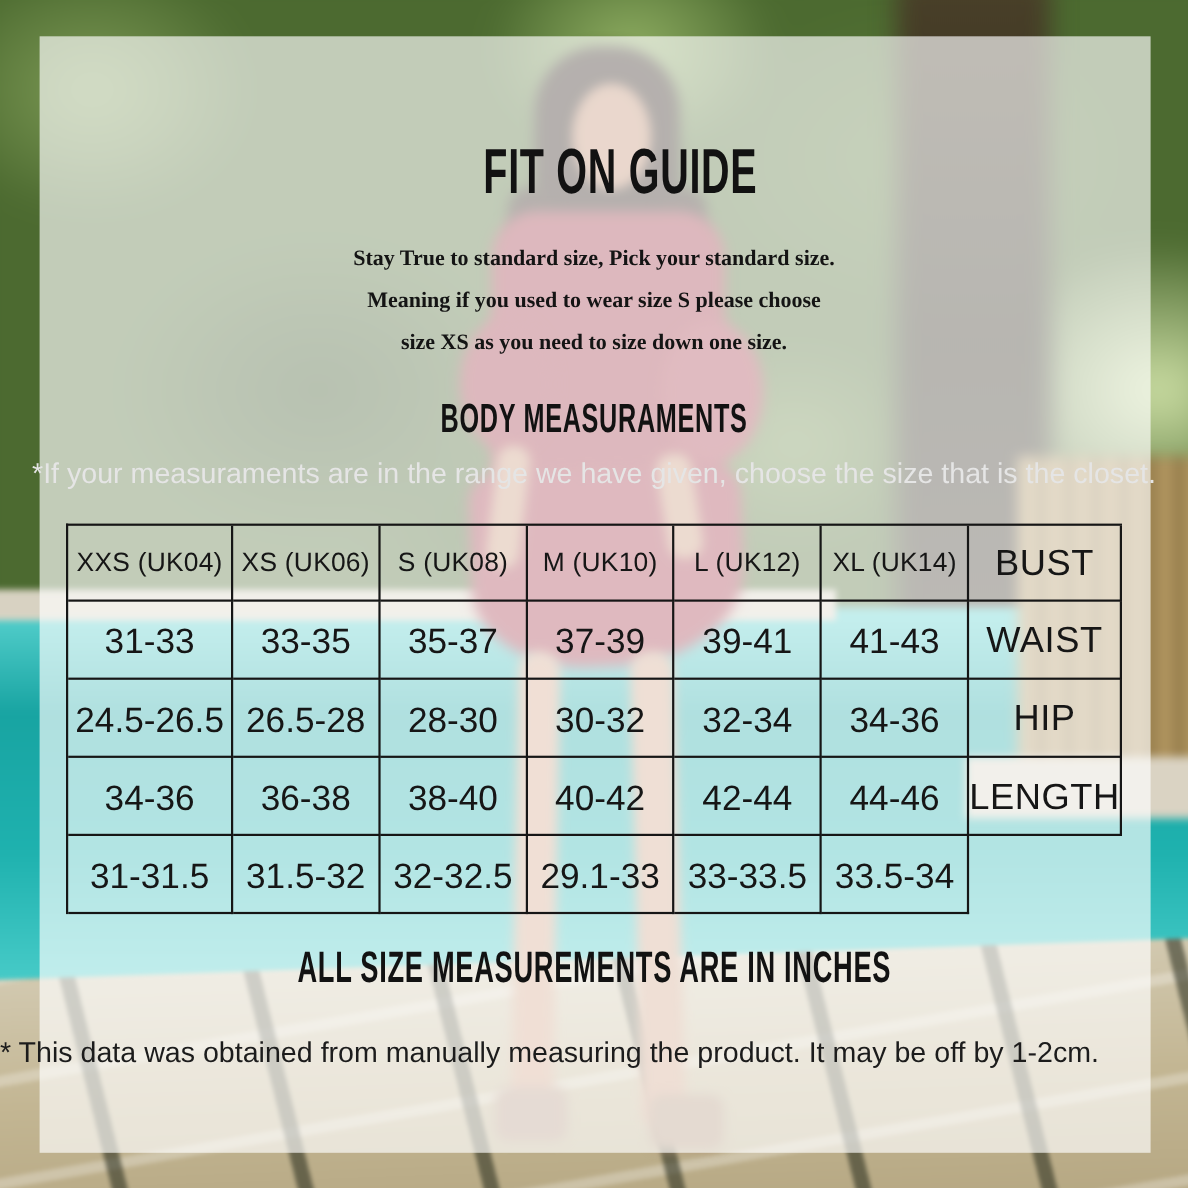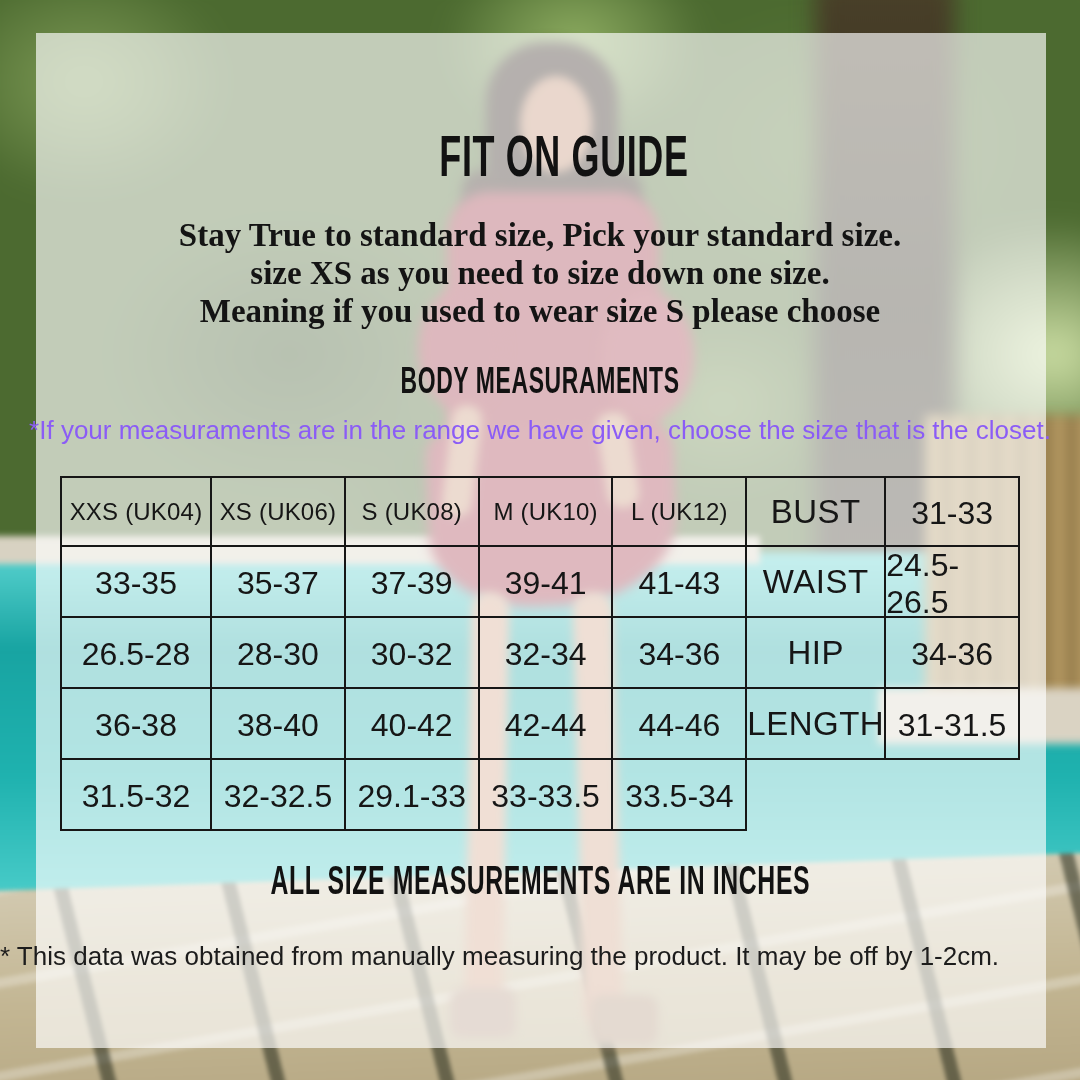--- a/index.html
+++ b/index.html
@@ -60,25 +60,25 @@
     background:rgba(255,255,255,0.66);}
 
   
   .content{position:absolute;inset:0;}
   .h-row{position:absolute;left:0;right:0;text-align:center;}
   .condensed{display:inline-block;font-weight:700;letter-spacing:1px;color:#121212;
     transform:scaleX(0.62);transform-origin:50% 50%;white-space:nowrap;}
   .title-row{top:122px;margin-left:48px;}
   .title-row .condensed{font-size:58px;}
   .intro{position:absolute;top:216px;left:0;right:0;text-align:center;
-    font-family:"Liberation Serif",serif;font-weight:700;font-size:33px;line-height:38px;color:#141414;}
+    font-family:"Liberation Serif",serif;font-weight:700;font-size:20px;line-height:38px;color:#141414;}
   .section-row{top:360px;}
   .section-row .condensed{font-size:37px;}
   .note{position:absolute;top:415px;left:0;right:0;text-align:center;
-    font-size:26px;color:#8b5cf6;}
+    font-size:26px;color:#e5e5e5;}
   .footer-row{top:858px;}
   .footer-row .condensed{font-size:40px;}
   .footer-note{position:absolute;top:941px;left:0;right:0;text-align:left;
     font-size:26px;color:#1c1c1c;}
 
   
   .size-table{position:absolute;left:60px;top:476px;width:958px;
     display:grid;grid-template-columns:150px repeat(6,1fr);
     grid-template-rows:69px repeat(4,71px);
     border-top:2px solid #161616;border-left:2px solid #161616;}
@@ -120,37 +120,38 @@
   <div class="overlay"></div>
 
   <div class="content">
 
     <div class="h-row title-row">
       <span class="condensed">FIT ON GUIDE</span>
     </div>
 
     <div class="intro">
       <div>Stay True to standard size, Pick your standard size.</div>
+      <div>Meaning if you used to wear size S please choose</div>
       <div>size XS as you need to size down one size.</div>
-      <div>Meaning if you used to wear size S please choose</div>
     </div>
 
     <div class="h-row section-row">
       <span class="condensed">BODY MEASURAMENTS</span>
     </div>
 
     <div class="note">*If your measuraments are in the range we have given, choose the size that is the closet.</div>
 
     <div class="size-table">
 
       <div class="cell th">XXS (UK04)</div>
       <div class="cell th">XS (UK06)</div>
       <div class="cell th">S (UK08)</div>
       <div class="cell th">M (UK10)</div>
       <div class="cell th">L (UK12)</div>
+      <div class="cell th">XL (UK14)</div>
 
       <div class="cell rl">BUST</div>
       <div class="cell td">31-33</div>
       <div class="cell td">33-35</div>
       <div class="cell td">35-37</div>
       <div class="cell td">37-39</div>
       <div class="cell td">39-41</div>
       <div class="cell td">41-43</div>
 
       <div class="cell rl">WAIST</div>

